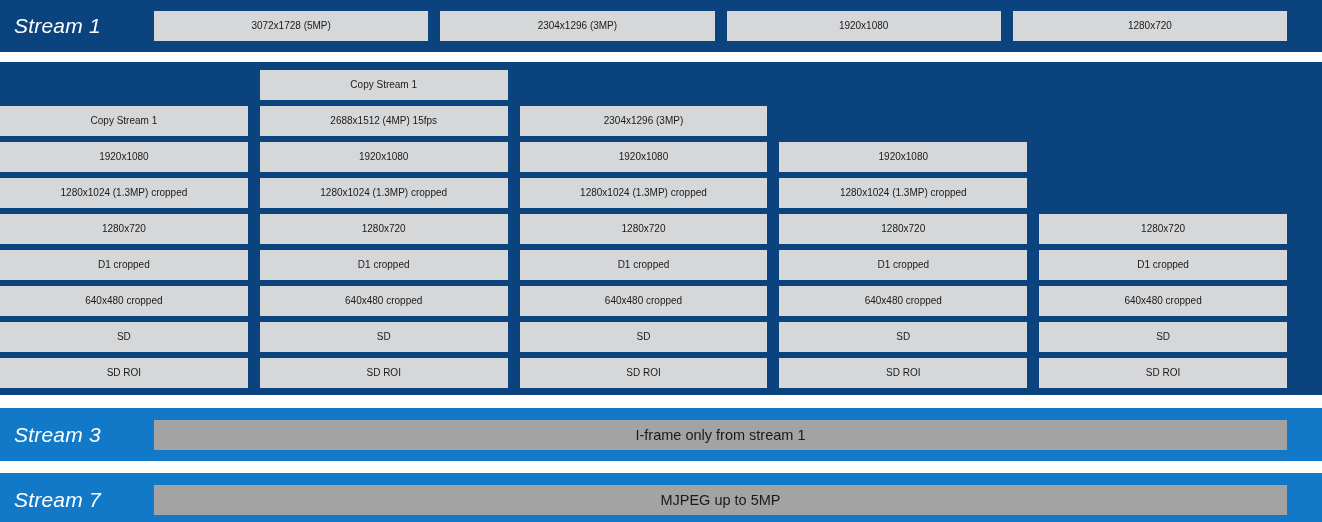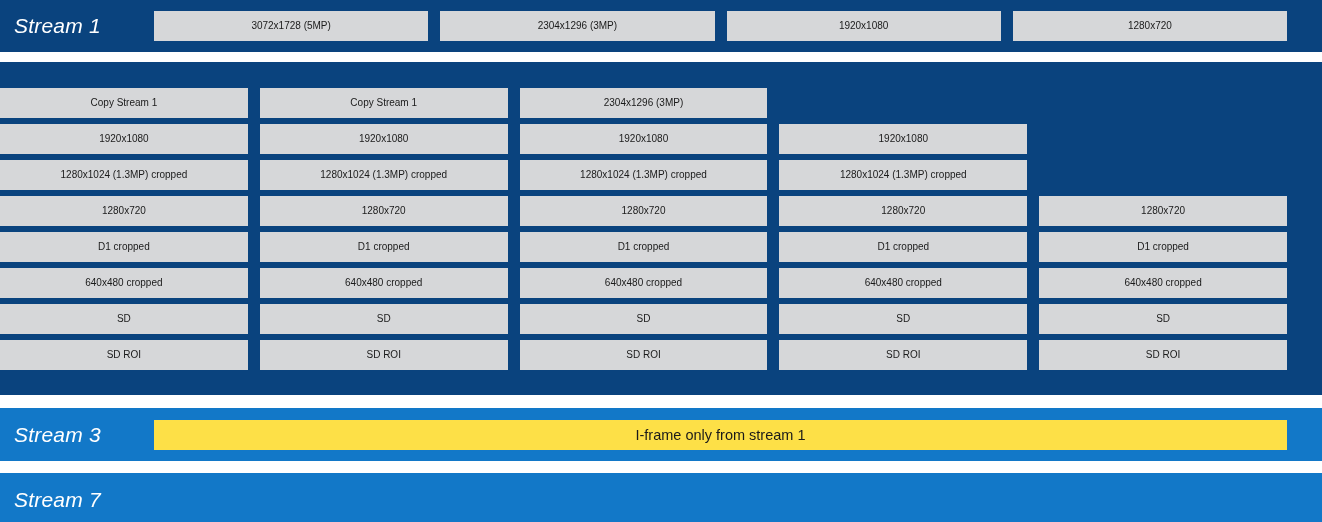--- a/index.html
+++ b/index.html
@@ -100,21 +100,21 @@
 
   
   .row-single {
     height: 53px;
   }
   .row-single .columns {
     align-items: center;
   }
   .row-single .bar {
     flex: 1 1 auto;
-    background: #fde047;
+    background: #a3a3a3;
     color: #1a1a1a;
     height: 30px;
     line-height: 30px;
     text-align: center;
     font-size: 14.5px;
     white-space: nowrap;
   }
 
   .spacer-10 { height: 10px; }
   .spacer-13 { height: 13px; }
@@ -160,20 +160,21 @@
         <div class="cell">1280x1024 (1.3MP) cropped</div>
         <div class="cell">1280x720</div>
         <div class="cell">D1 cropped</div>
         <div class="cell">640x480 cropped</div>
         <div class="cell">SD</div>
         <div class="cell">SD ROI</div>
       </div>
 
       <div class="column">
         <div class="cell">Copy Stream 1</div>
+        <div class="cell">2688x1512 (4MP) 15fps</div>
         <div class="cell">1920x1080</div>
         <div class="cell">1280x1024 (1.3MP) cropped</div>
         <div class="cell">1280x720</div>
         <div class="cell">D1 cropped</div>
         <div class="cell">640x480 cropped</div>
         <div class="cell">SD</div>
         <div class="cell">SD ROI</div>
       </div>
 
       <div class="column">
@@ -214,15 +215,18 @@
     <div class="stream-label">Stream 3</div>
     <div class="columns">
       <div class="bar">I-frame only from stream 1</div>
     </div>
   </div>
 
   <div class="gap-white spacer-12"></div>
 
   <div class="band band-light row-single">
     <div class="stream-label">Stream 7</div>
+    <div class="columns">
+      <div class="bar">MJPEG up to 5MP</div>
+    </div>
   </div>
 
 </div>
 
 </body></html>

